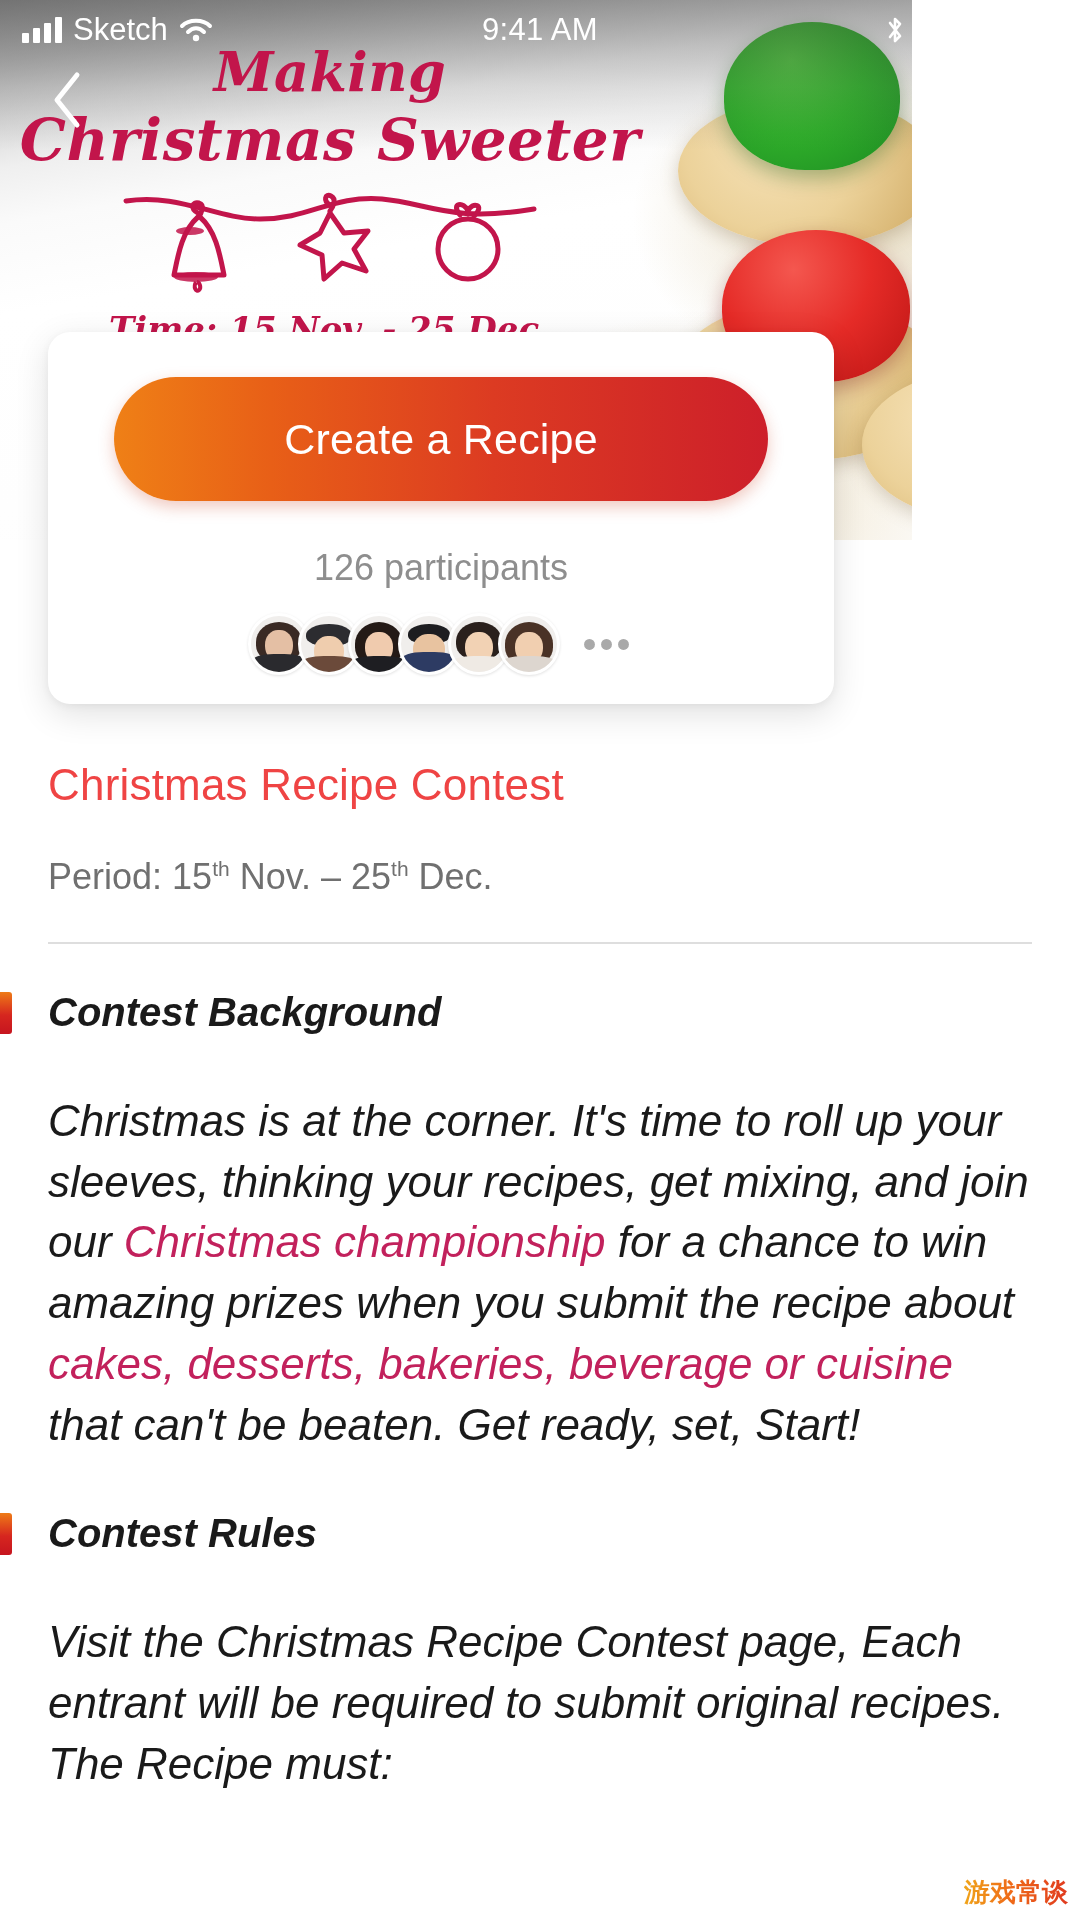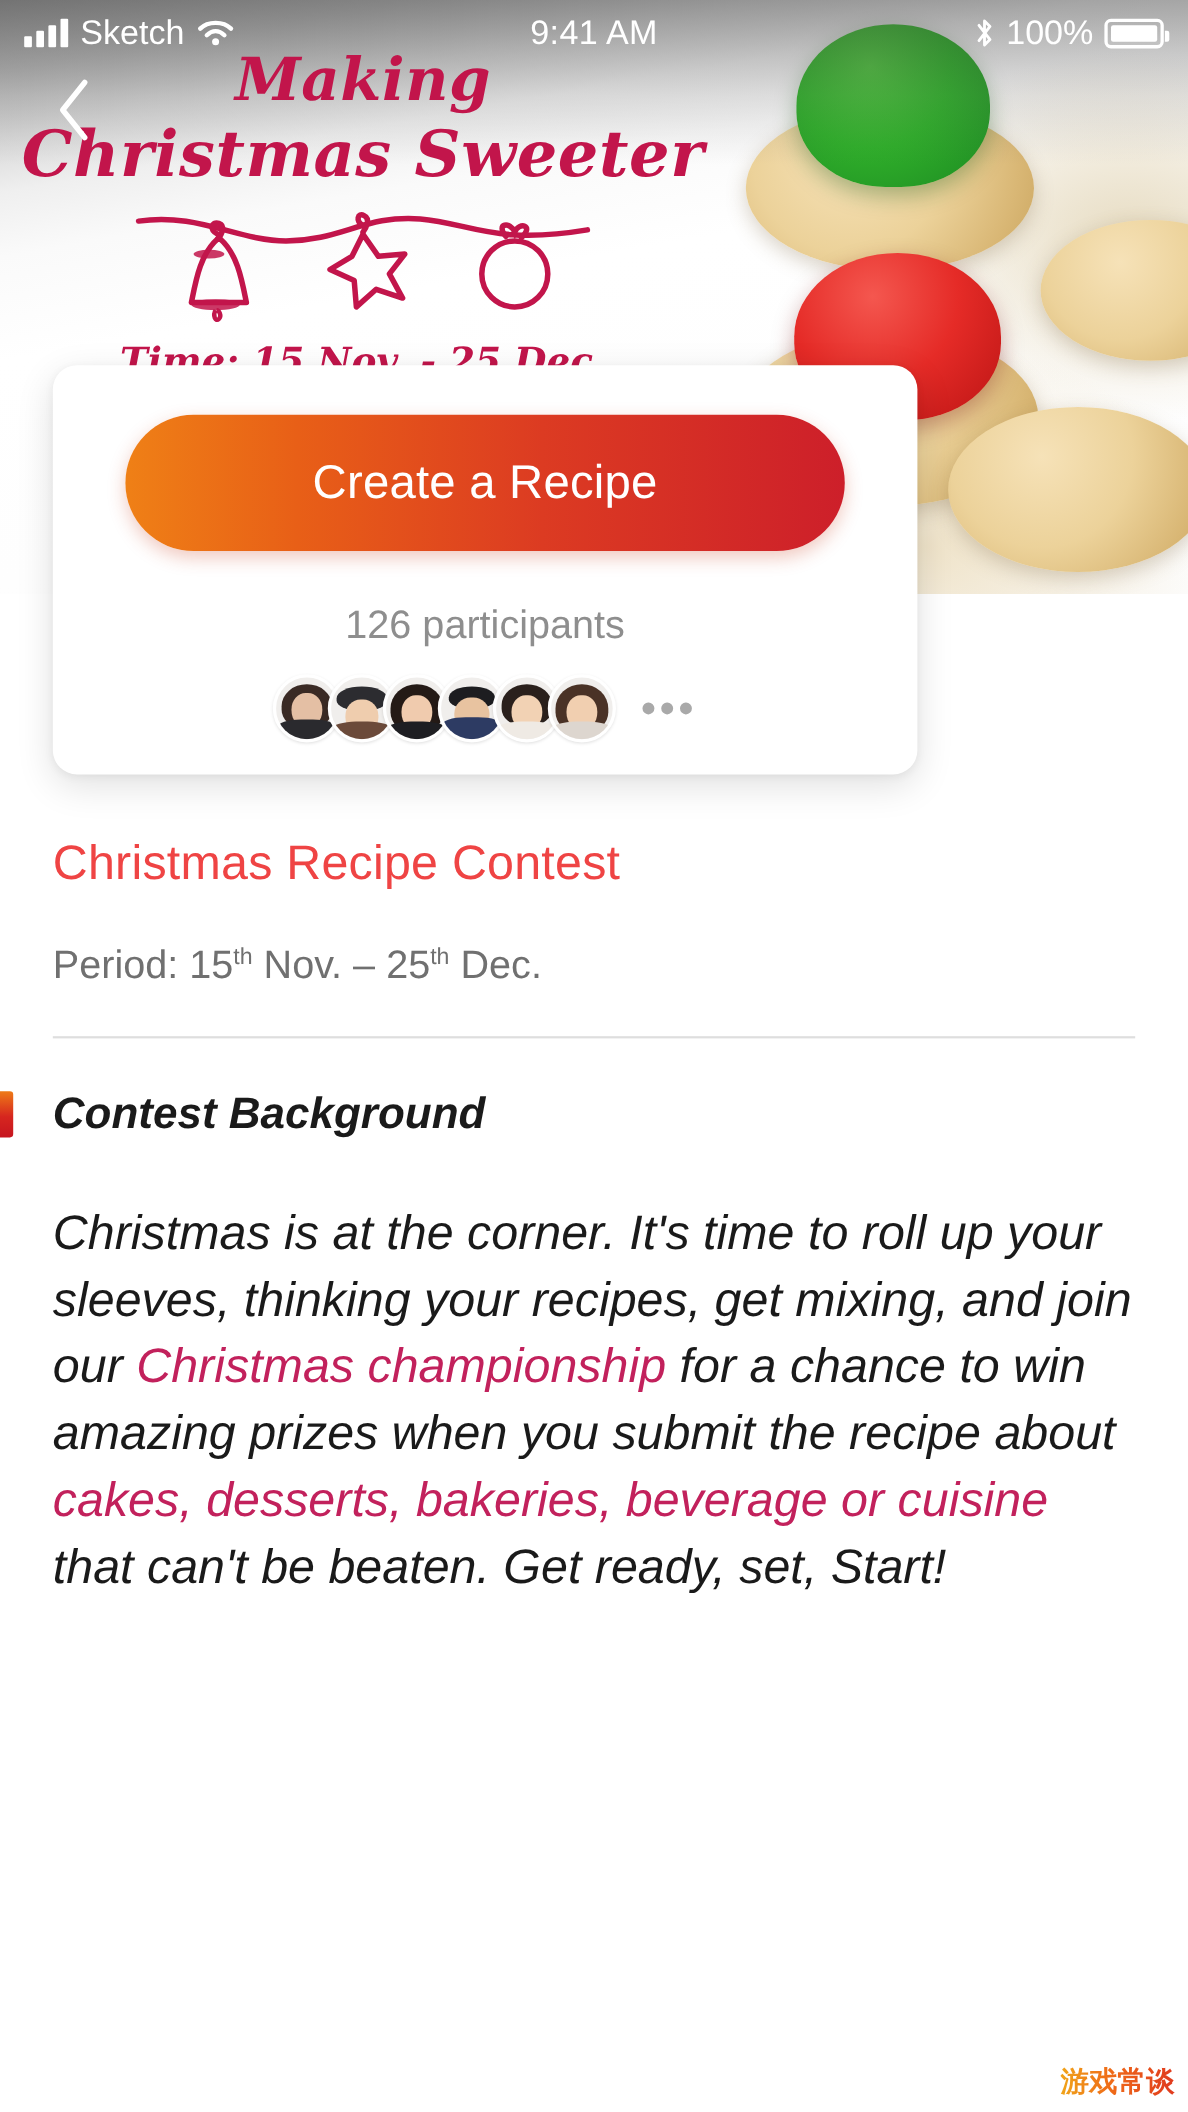--- a/index.html
+++ b/index.html
@@ -5,21 +5,21 @@
   * { margin:0; padding:0; box-sizing:border-box; }
   html,body { width:1080px; height:1920px; }
   body {
     font-family:"Liberation Sans", sans-serif;
     background:#ffffff;
     overflow:hidden;
     position:relative;
   }
 
   
-  .hero { position:relative; width:1080px; height:540px; overflow:hidden; }
+  .hero { position:relative; width:912px; height:540px; overflow:hidden; }
   .hero-bg {
     position:absolute; inset:0;
     background:
       radial-gradient(ellipse 420px 300px at 78% 92%, #efe3c9 0%, rgba(239,227,201,0) 62%),
       radial-gradient(ellipse 360px 260px at 95% 40%, #e7dcc2 0%, rgba(231,220,194,0) 65%),
       linear-gradient(170deg, #9b9b9b 0%, #b8b8b8 9%, #d8d8d8 17%, #efefef 24%, #fafafa 32%, #ffffff 45%, #fdfdfd 100%);
   }
   
   .cookie { position:absolute; border-radius:50%; }
   .cookie-base {
@@ -272,15 +272,22 @@
   <div class="rule"></div>
 
   <div class="section">
     <div class="sec-head">
       <span class="accent"></span>
       <h2 class="sec-title">Contest Background</h2>
     </div>
     <p class="sec-body"><span>Christmas is at the corner. It's time to roll up your sleeves, thinking your recipes, get mixing, and join our </span><span class="hl">Christmas championship</span><span> for a chance to win amazing prizes when you submit the recipe about </span><span class="hl">cakes, desserts, bakeries, beverage or cuisine</span><span> that can't be beaten. Get ready, set, Start!</span></p>
   </div>
 
+  <div class="section" style="margin-top:56px;">
+    <div class="sec-head">
+      <span class="accent"></span>
+      <h2 class="sec-title">Contest Rules</h2>
+    </div>
+    <p class="sec-body"><span>Visit the Christmas Recipe Contest page, Each entrant will be required to submit original recipes. The Recipe must:</span></p>
+  </div>
 </div>
 
 <div class="watermark">游戏常谈</div>
 
 </body></html>

